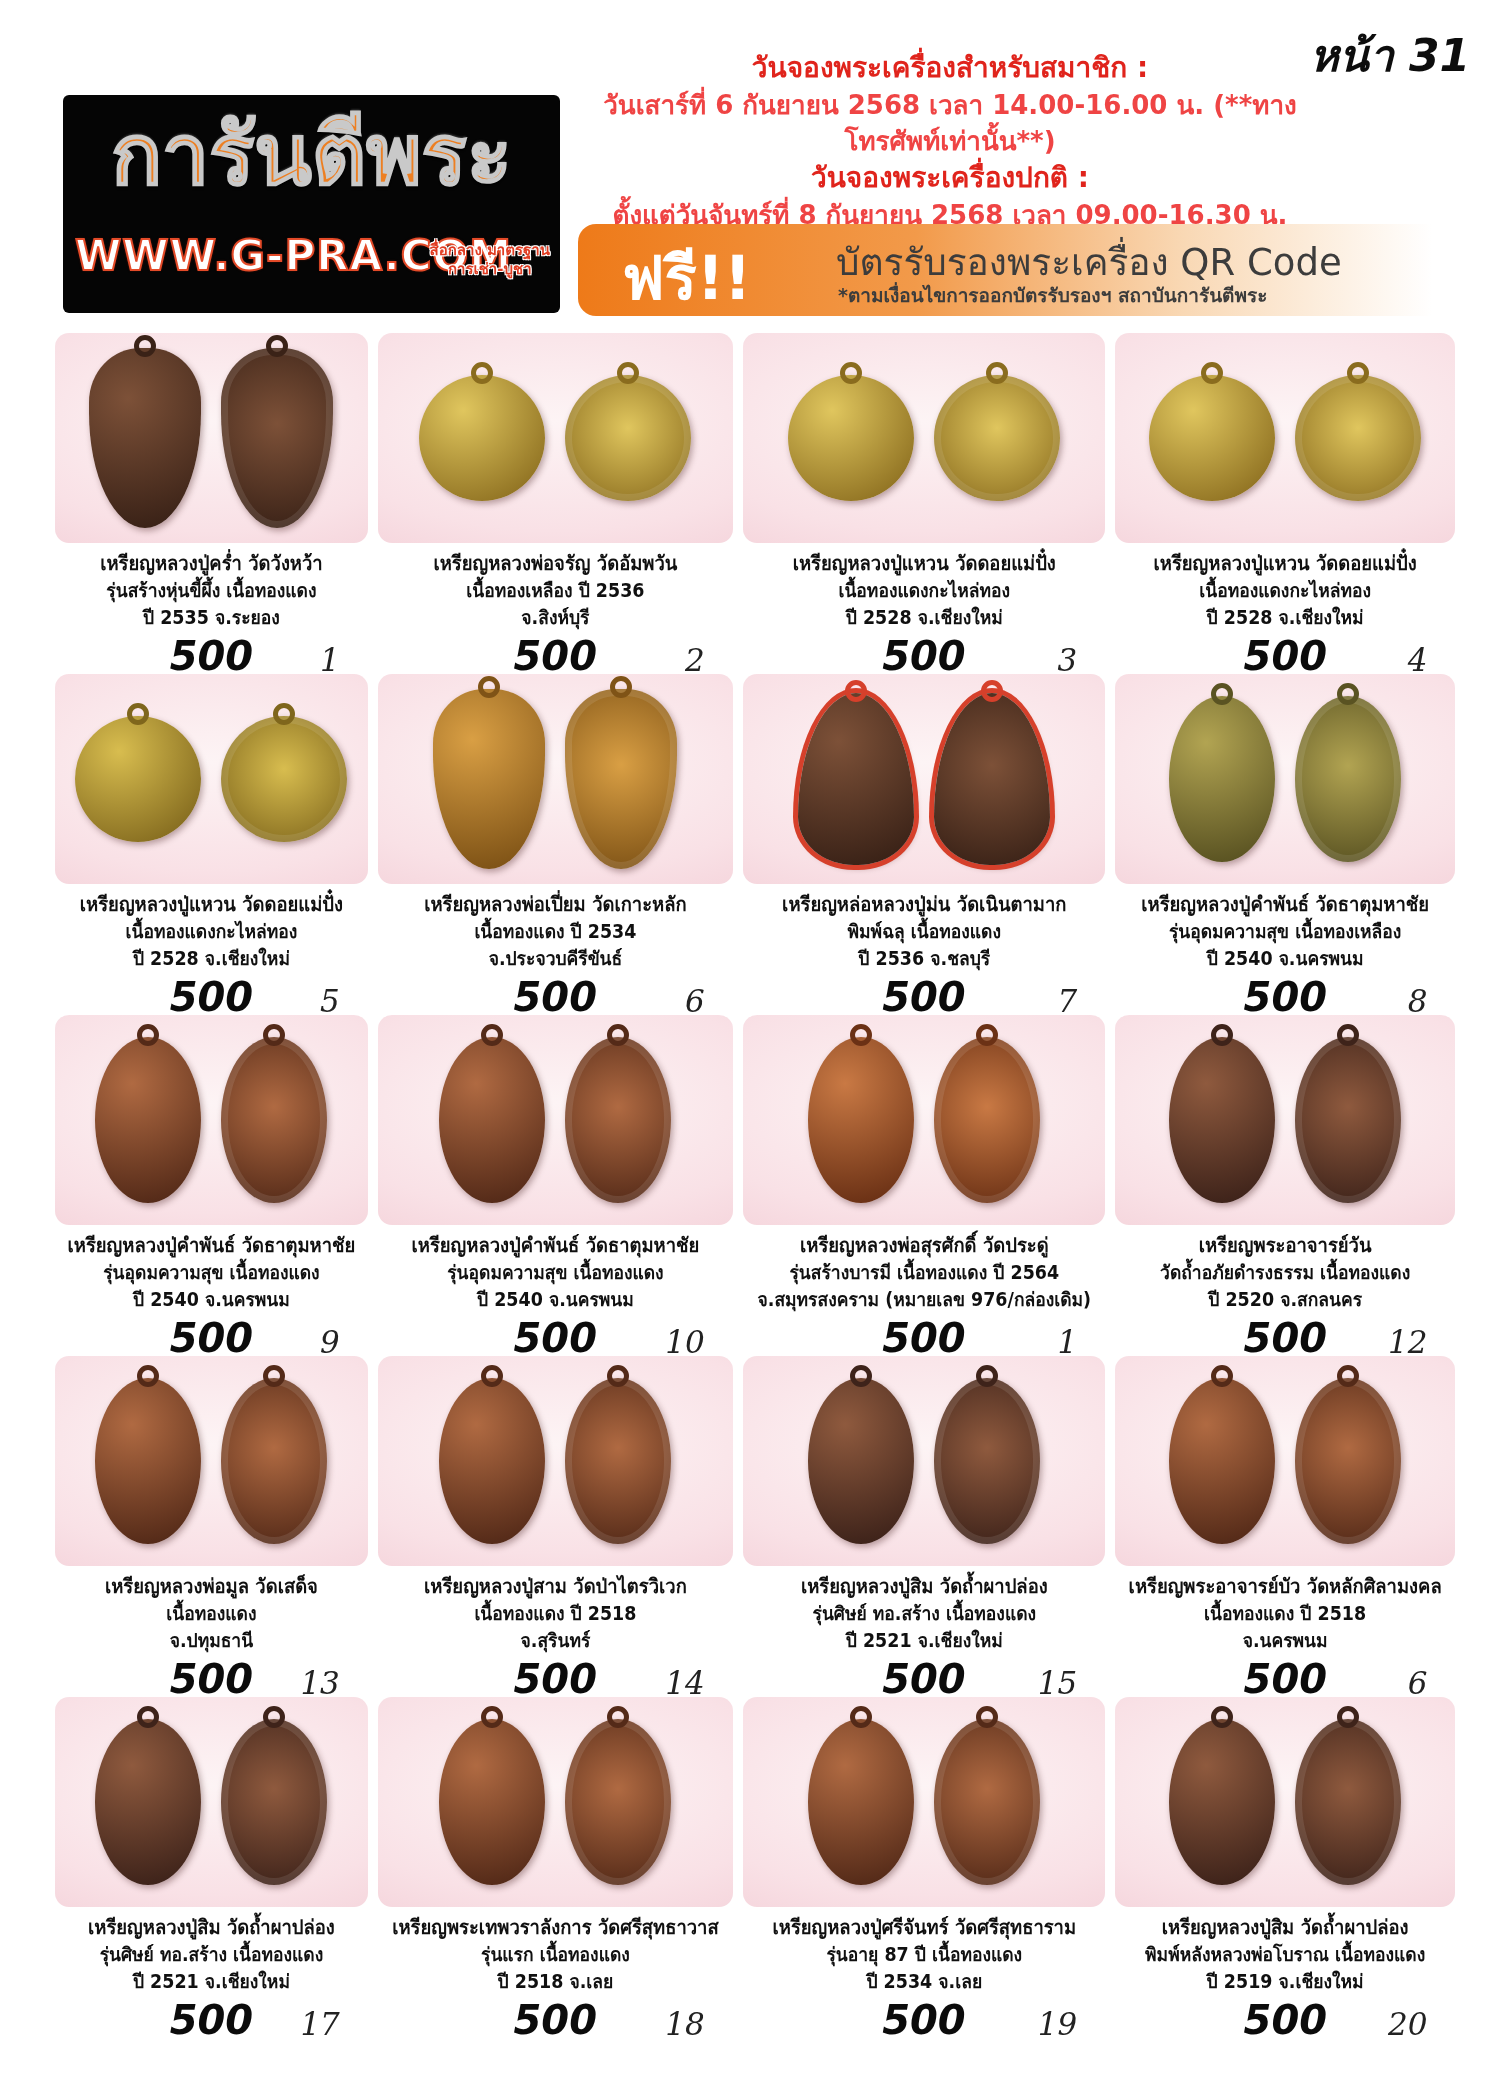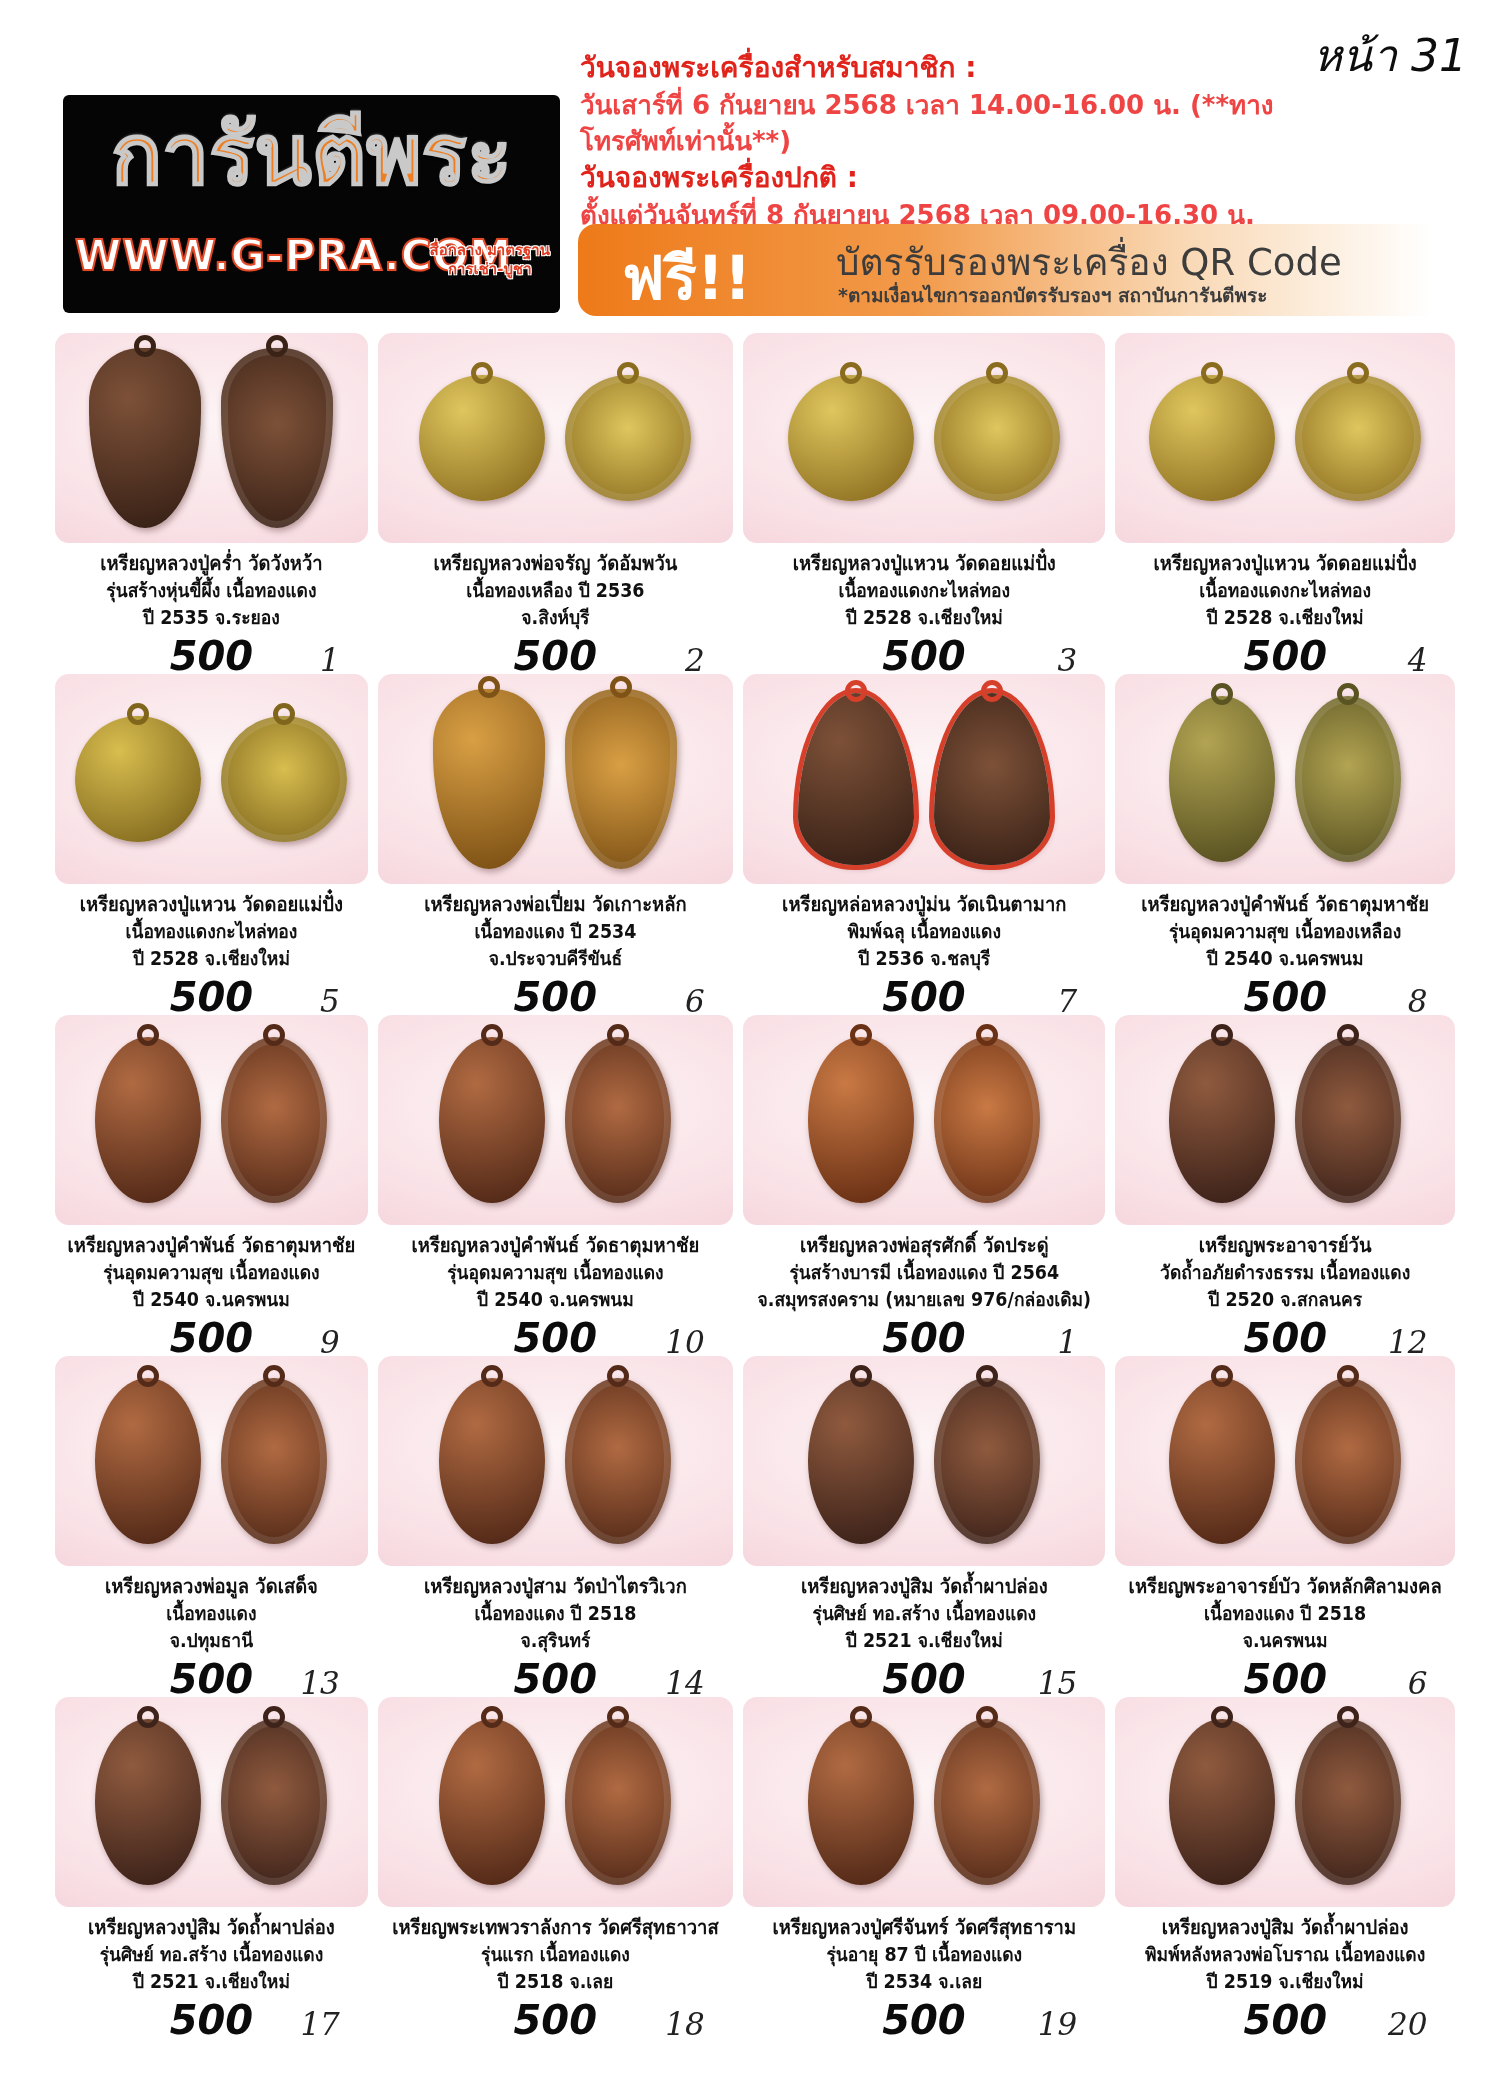--- a/index.html
+++ b/index.html
@@ -12,26 +12,26 @@
   #logo-title{position:absolute;left:0;right:0;top:8px;text-align:center;
               font-size:84px;font-weight:bold;line-height:1.25;color:#ed7f22;
               -webkit-text-stroke:2px #c9c9c9;
               text-shadow:0 3px 2px #000, 0 -2px 2px #3a3a3a;}
   #logo-url{position:absolute;left:12px;top:136px;font-size:42px;font-weight:bold;letter-spacing:1px;
             color:#fff;-webkit-text-stroke:2px #e34a28;text-shadow:0 0 3px #7a1d0d;}
   #logo-tagline{position:absolute;right:10px;top:146px;text-align:center;font-size:15px;font-weight:bold;
                 color:#e03c22;line-height:1.25;
                 text-shadow:-1px -1px 0 #fff,1px -1px 0 #fff,-1px 1px 0 #fff,1px 1px 0 #fff;}
 
-  #booking{position:absolute;left:580px;top:50px;width:740px;}
+  #booking{position:absolute;left:580px;top:50px;width:740px;text-align:center;}
   .bk-label{font-size:28px;font-weight:bold;color:#e0241c;line-height:1.32;}
   .bk-detail{font-size:26px;font-weight:bold;color:#ef4444;line-height:1.4;}
 
   #page-label{position:absolute;left:1300px;top:20px;width:180px;text-align:center;
-              font-size:44px;font-weight:normal;font-style:italic;color:#0d0d0d;}
+              font-size:44px;font-weight:bold;font-style:italic;color:#0d0d0d;}
   #issue-box{position:absolute;left:1330px;top:72px;width:132px;height:112px;background:#e4e4e4;
              border-radius:9px;text-align:center;padding-top:4px;box-sizing:border-box;}
   #issue-box .l1{font-size:29px;font-weight:bold;color:#121212;line-height:1.1;}
   #issue-box .l1 .orange{color:#ea5e15;}
   #issue-box .l2{font-size:26px;font-weight:bold;color:#121212;line-height:1.1;}
   #issue-box .l3{font-size:44px;font-weight:800;color:#a0712f;line-height:1.0;
                  text-shadow:0 1px 0 #6b4a1b,0 -1px 0 #d8b878;}
 
   #banner{position:absolute;left:578px;top:224px;width:890px;height:92px;border-radius:18px;
           background:linear-gradient(90deg,#ee7a19 0%,#f29a4a 38%,#f9d8b4 68%,#ffffff 96%);}

